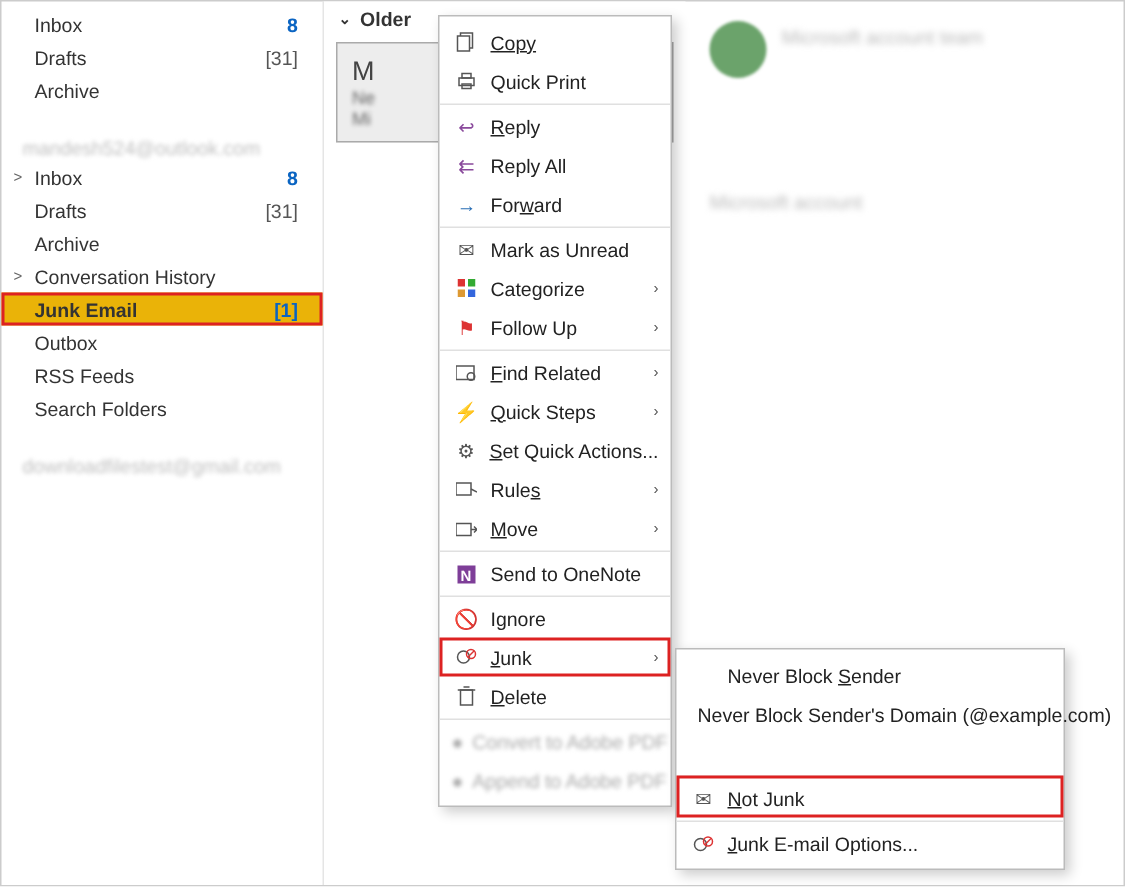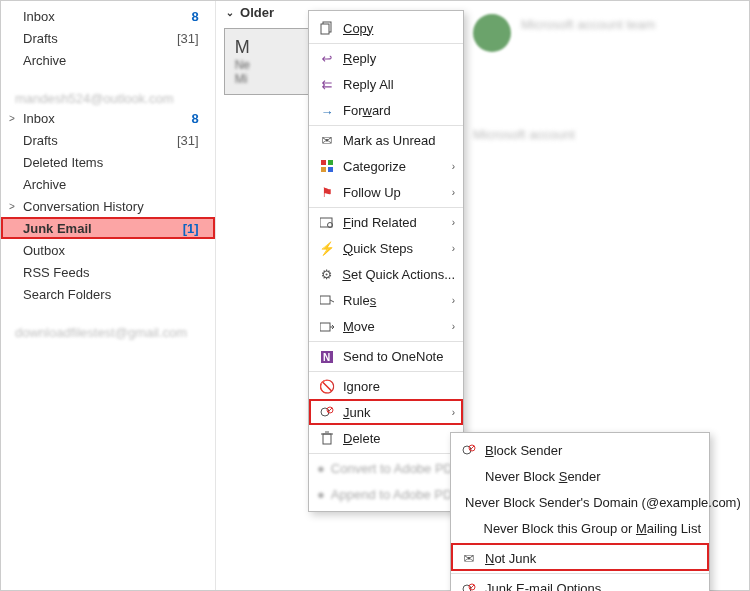--- a/index.html
+++ b/index.html
@@ -4,37 +4,37 @@
 <style>
   * { box-sizing: border-box; font-family: "Segoe UI", Arial, sans-serif; }
   body { margin: 0; width: 750px; height: 591px; background: #fff; font-size: 13px; color: #333; position: relative; overflow: hidden; }
   .app { display: flex; height: 100%; border: 1px solid #ccc; }
   .sidebar { width: 240px; border-right: 1px solid #e5e5e5; padding-top: 4px; }
   .folder { display: flex; align-items: center; padding: 4px 10px 4px 22px; height: 22px; cursor: pointer; }
   .folder .chev { position: absolute; margin-left: -14px; color: #666; font-size: 10px; }
   .folder .name { flex: 1; }
   .folder .count { color: #0a64c2; font-weight: 600; padding-right: 6px; }
   .folder .count.gray { color: #555; font-weight: normal; }
-  .folder.selected { background: #fca5a5; }
+  .folder.selected { background: #eab308; }
   .folder.highlight { outline: 2px solid #d22; outline-offset: -2px; }
   .account { color: #c0c0c0; filter: blur(1.5px); padding: 6px 10px 6px 14px; height: 22px; font-size: 13px; }
   .spacer { height: 14px; }
   .msg-list { width: 270px; background: #fff; position: relative; }
   .group-header { display: flex; align-items: center; padding: 4px 10px; color: #333; font-weight: 600; }
   .group-header .chev { font-size: 10px; margin-right: 6px; }
   .msg-item { border: 1px solid #aaa; background: #ededed; margin: 4px 8px; padding: 8px 10px; position: relative; }
   .msg-item .from { font-size: 18px; color: #444; }
   .msg-item .subj { font-size: 12px; color: #666; filter: blur(1.5px); }
   .msg-item .date { position: absolute; right: 10px; top: 10px; font-size: 12px; color: #555; }
   .reading { flex: 1; padding: 12px 16px; position: relative; }
   .reading .header { display: flex; align-items: center; gap: 10px; }
   .avatar { width: 38px; height: 38px; border-radius: 50%; background: #6ba36b; filter: blur(1px); }
   .blurtext { color: #bbb; filter: blur(2px); height: 14px; margin: 4px 0; border-radius: 2px; }
   .bt-short { width: 120px; } .bt-med { width: 200px; } .bt-long { width: 260px; }
-  .context-menu { position: absolute; top: 10px; left: 308px; width: 156px; background: #fff; border: 1px solid #bbb; box-shadow: 3px 3px 8px rgba(0,0,0,0.2); z-index: 20; padding: 4px 0; }
+  .context-menu { position: absolute; top: 10px; left: 292px; width: 156px; background: #fff; border: 1px solid #bbb; box-shadow: 3px 3px 8px rgba(0,0,0,0.2); z-index: 20; padding: 4px 0; }
   .submenu { position: absolute; top: 432px; left: 450px; width: 260px; background: #fff; border: 1px solid #bbb; box-shadow: 3px 3px 8px rgba(0,0,0,0.2); z-index: 21; padding: 4px 0; }
   .mi { display: flex; align-items: center; height: 26px; padding: 0 8px 0 8px; cursor: pointer; position: relative; }
   .mi .icon { width: 20px; height: 20px; display: flex; align-items: center; justify-content: center; margin-right: 6px; font-size: 13px; color: #555; }
   .mi .label { flex: 1; font-size: 13px; color: #222; white-space: nowrap; }
   .mi .arrow { font-size: 10px; color: #555; margin-left: 4px; }
   .mi.sep-before { border-top: 1px solid #e0e0e0; margin-top: 2px; padding-top: 2px; height: 28px; }
   .mi.highlight { outline: 2px solid #d22; outline-offset: -2px; }
   .mi .u { text-decoration: underline; }
   .mi.blurred .icon, .mi.blurred .label { filter: blur(1.5px); color: #aaa; }
   svg { display: block; }
@@ -61,23 +61,20 @@
     <div class="folder">
       <span class="chev">&gt;</span>
       <span class="name">Inbox</span>
       <span class="count">8</span>
     </div>
     <div class="folder">
       <span class="name">Drafts</span>
       <span class="count gray">[31]</span>
     </div>
     <div class="folder">
-      <span class="name">Deleted Items</span>
-    </div>
-    <div class="folder">
       <span class="name">Archive</span>
     </div>
     <div class="folder">
       <span class="chev">&gt;</span>
       <span class="name">Conversation History</span>
     </div>
     <div class="folder selected highlight">
       <span class="name" style="font-weight:600">Junk Email</span>
       <span class="count">[1]</span>
     </div>
@@ -133,20 +130,30 @@
 <div class="context-menu">
   <div class="mi">
     <span class="icon">
         <svg width="14" height="14" viewBox="0 0 14 14">
           <rect x="3" y="1" width="8" height="10" fill="none" stroke="#555"></rect>
           <rect x="1" y="3" width="8" height="10" fill="#fff" stroke="#555"></rect>
         </svg>
       </span>
     <span class="label"><span class="u">Copy</span></span>
   </div>
+  <div class="mi">
+    <span class="icon">
+        <svg width="14" height="14" viewBox="0 0 14 14">
+          <rect x="2" y="5" width="10" height="5" fill="none" stroke="#555"></rect>
+          <rect x="4" y="2" width="6" height="3" fill="none" stroke="#555"></rect>
+          <rect x="4" y="9" width="6" height="3" fill="none" stroke="#555"></rect>
+        </svg>
+      </span>
+    <span class="label">Quick Print</span>
+  </div>
   <div class="mi sep-before">
     <span class="icon" style="color:#8a4a9c">↩</span>
     <span class="label"><span class="u">R</span>eply</span>
   </div>
   <div class="mi">
     <span class="icon" style="color:#8a4a9c">⇇</span>
     <span class="label">Reply All</span>
   </div>
   <div class="mi">
     <span class="icon" style="color:#2a6fb5">→</span>
@@ -251,48 +258,37 @@
     <span class="label">Convert to Adobe PDF</span>
   </div>
   <div class="mi blurred">
     <span class="icon">●</span>
     <span class="label">Append to Adobe PDF</span>
   </div>
 </div>
 
 <div class="submenu">
   <div class="mi">
+    <span class="icon"></span>
+    <span class="label">Never Block <span class="u">S</span>ender</span>
+  </div>
+  <div class="mi">
+    <span class="icon"></span>
+    <span class="label">Never Block Sender's Domain (@example.com)</span>
+  </div>
+  <div class="mi">
+    <span class="icon"></span>
+  </div>
+  <div class="mi highlight sep-before">
+    <span class="icon">✉</span>
+    <span class="label"><span class="u">N</span>ot Junk</span>
+  </div>
+  <div class="mi sep-before">
     <span class="icon">
         <svg width="14" height="14">
           <circle cx="5" cy="7" r="4" fill="none" stroke="#555"></circle>
           <circle cx="10" cy="5" r="3" fill="none" stroke="#d33"></circle>
           <line x1="8" y1="7" x2="12" y2="3" stroke="#d33"></line>
         </svg>
       </span>
-    <span class="label"><span class="u">B</span>lock Sender</span>
-  </div>
-  <div class="mi">
-    <span class="icon"></span>
-    <span class="label">Never Block <span class="u">S</span>ender</span>
-  </div>
-  <div class="mi">
-    <span class="icon"></span>
-    <span class="label">Never Block Sender's Domain (@example.com)</span>
-  </div>
-  <div class="mi">
-    <span class="icon"></span>
-    <span class="label">Never Block this Group or <span class="u">M</span>ailing List</span>
-  </div>
-  <div class="mi highlight sep-before">
-    <span class="icon">✉</span>
-    <span class="label"><span class="u">N</span>ot Junk</span>
-  </div>
-  <div class="mi sep-before">
-    <span class="icon">
-        <svg width="14" height="14">
-          <circle cx="5" cy="7" r="4" fill="none" stroke="#555"></circle>
-          <circle cx="10" cy="5" r="3" fill="none" stroke="#d33"></circle>
-          <line x1="8" y1="7" x2="12" y2="3" stroke="#d33"></line>
-        </svg>
-      </span>
     <span class="label"><span class="u">J</span>unk E-mail Options...</span>
   </div>
 </div>
 
 </body></html>

